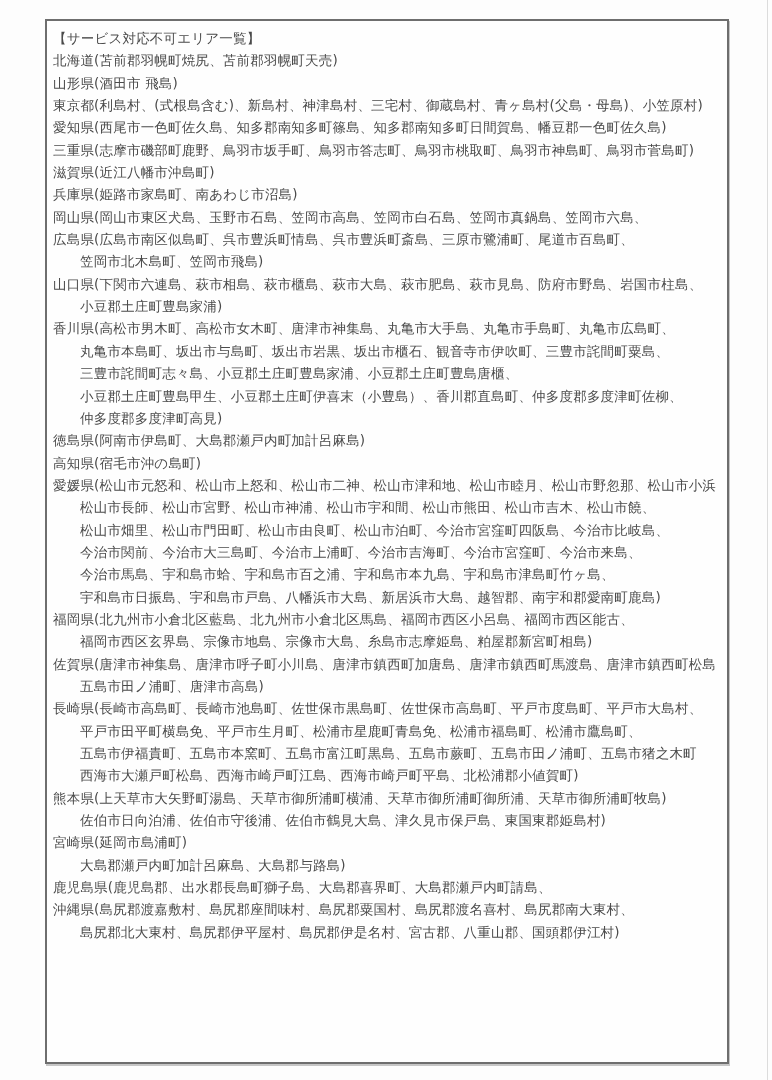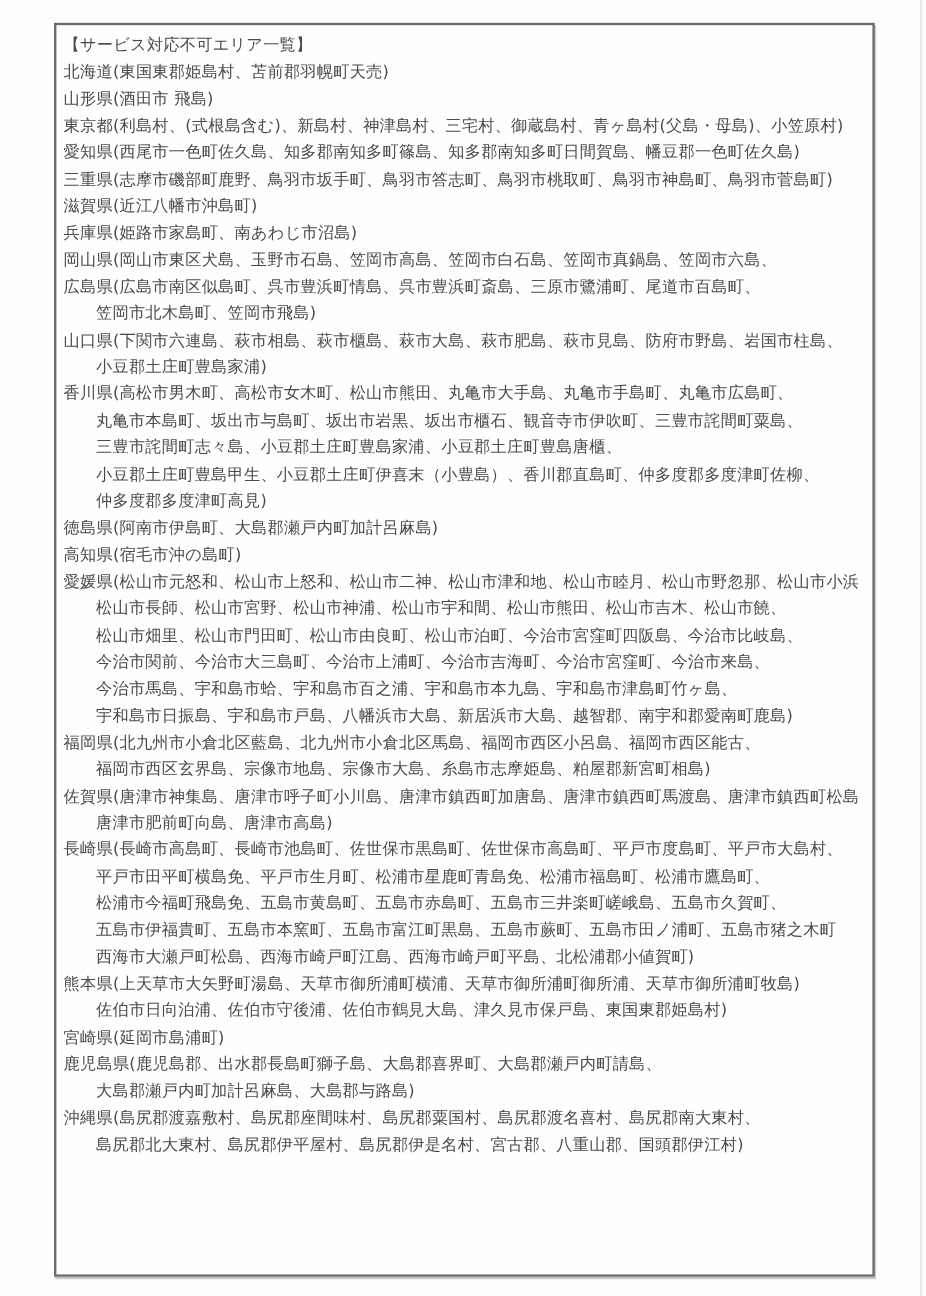--- a/index.html
+++ b/index.html
@@ -44,57 +44,56 @@
     background: #dcdcdc;
   }
 </style>
 </head>
 <body>
 
 <div class="page">
   <div class="doc-box">
     <div class="line">【サービス対応不可エリア一覧】</div>
     <div id="lines-container">
-        <div class="line">北海道(東国東郡姫島村、苫前郡羽幌町天売)</div>
+        <div class="line">北海道(苫前郡羽幌町焼尻、苫前郡羽幌町天売)</div>
         <div class="line">山形県(酒田市 飛島)</div>
         <div class="line">東京都(利島村、(式根島含む)、新島村、神津島村、三宅村、御蔵島村、青ヶ島村(父島・母島)、小笠原村)</div>
         <div class="line">愛知県(西尾市一色町佐久島、知多郡南知多町篠島、知多郡南知多町日間賀島、幡豆郡一色町佐久島)</div>
         <div class="line">三重県(志摩市磯部町鹿野、鳥羽市坂手町、鳥羽市答志町、鳥羽市桃取町、鳥羽市神島町、鳥羽市菅島町)</div>
         <div class="line">滋賀県(近江八幡市沖島町)</div>
         <div class="line">兵庫県(姫路市家島町、南あわじ市沼島)</div>
         <div class="line">岡山県(岡山市東区犬島、玉野市石島、笠岡市高島、笠岡市白石島、笠岡市真鍋島、笠岡市六島、</div>
         <div class="line">広島県(広島市南区似島町、呉市豊浜町情島、呉市豊浜町斎島、三原市鷺浦町、尾道市百島町、</div>
         <div class="line indent">笠岡市北木島町、笠岡市飛島)</div>
         <div class="line">山口県(下関市六連島、萩市相島、萩市櫃島、萩市大島、萩市肥島、萩市見島、防府市野島、岩国市柱島、</div>
         <div class="line indent">小豆郡土庄町豊島家浦)</div>
-        <div class="line">香川県(高松市男木町、高松市女木町、松山市熊田、丸亀市大手島、丸亀市手島町、丸亀市広島町、</div>
+        <div class="line">香川県(高松市男木町、高松市女木町、唐津市神集島、丸亀市大手島、丸亀市手島町、丸亀市広島町、</div>
         <div class="line indent">丸亀市本島町、坂出市与島町、坂出市岩黒、坂出市櫃石、観音寺市伊吹町、三豊市詫間町粟島、</div>
         <div class="line indent">三豊市詫間町志々島、小豆郡土庄町豊島家浦、小豆郡土庄町豊島唐櫃、</div>
         <div class="line indent">小豆郡土庄町豊島甲生、小豆郡土庄町伊喜末（小豊島）、香川郡直島町、仲多度郡多度津町佐柳、</div>
         <div class="line indent">仲多度郡多度津町高見)</div>
         <div class="line">徳島県(阿南市伊島町、大島郡瀬戸内町加計呂麻島)</div>
         <div class="line">高知県(宿毛市沖の島町)</div>
         <div class="line">愛媛県(松山市元怒和、松山市上怒和、松山市二神、松山市津和地、松山市睦月、松山市野忽那、松山市小浜</div>
         <div class="line indent">松山市長師、松山市宮野、松山市神浦、松山市宇和間、松山市熊田、松山市吉木、松山市饒、</div>
         <div class="line indent">松山市畑里、松山市門田町、松山市由良町、松山市泊町、今治市宮窪町四阪島、今治市比岐島、</div>
         <div class="line indent">今治市関前、今治市大三島町、今治市上浦町、今治市吉海町、今治市宮窪町、今治市来島、</div>
         <div class="line indent">今治市馬島、宇和島市蛤、宇和島市百之浦、宇和島市本九島、宇和島市津島町竹ヶ島、</div>
         <div class="line indent">宇和島市日振島、宇和島市戸島、八幡浜市大島、新居浜市大島、越智郡、南宇和郡愛南町鹿島)</div>
         <div class="line">福岡県(北九州市小倉北区藍島、北九州市小倉北区馬島、福岡市西区小呂島、福岡市西区能古、</div>
         <div class="line indent">福岡市西区玄界島、宗像市地島、宗像市大島、糸島市志摩姫島、粕屋郡新宮町相島)</div>
         <div class="line">佐賀県(唐津市神集島、唐津市呼子町小川島、唐津市鎮西町加唐島、唐津市鎮西町馬渡島、唐津市鎮西町松島</div>
-        <div class="line indent">唐津市肥前町向島、唐津市高島)</div>
+        <div class="line indent">五島市田ノ浦町、唐津市高島)</div>
         <div class="line">長崎県(長崎市高島町、長崎市池島町、佐世保市黒島町、佐世保市高島町、平戸市度島町、平戸市大島村、</div>
         <div class="line indent">平戸市田平町横島免、平戸市生月町、松浦市星鹿町青島免、松浦市福島町、松浦市鷹島町、</div>
-        <div class="line indent">松浦市今福町飛島免、五島市黄島町、五島市赤島町、五島市三井楽町嵯峨島、五島市久賀町、</div>
         <div class="line indent">五島市伊福貴町、五島市本窯町、五島市富江町黒島、五島市蕨町、五島市田ノ浦町、五島市猪之木町</div>
         <div class="line indent">西海市大瀬戸町松島、西海市崎戸町江島、西海市崎戸町平島、北松浦郡小値賀町)</div>
         <div class="line">熊本県(上天草市大矢野町湯島、天草市御所浦町横浦、天草市御所浦町御所浦、天草市御所浦町牧島)</div>
         <div class="line indent">佐伯市日向泊浦、佐伯市守後浦、佐伯市鶴見大島、津久見市保戸島、東国東郡姫島村)</div>
         <div class="line">宮崎県(延岡市島浦町)</div>
+        <div class="line indent">大島郡瀬戸内町加計呂麻島、大島郡与路島)</div>
         <div class="line">鹿児島県(鹿児島郡、出水郡長島町獅子島、大島郡喜界町、大島郡瀬戸内町請島、</div>
-        <div class="line indent">大島郡瀬戸内町加計呂麻島、大島郡与路島)</div>
         <div class="line">沖縄県(島尻郡渡嘉敷村、島尻郡座間味村、島尻郡粟国村、島尻郡渡名喜村、島尻郡南大東村、</div>
         <div class="line indent">島尻郡北大東村、島尻郡伊平屋村、島尻郡伊是名村、宮古郡、八重山郡、国頭郡伊江村)</div>
       </div>
   </div>
   <div class="scan-edge"></div>
 </div>
 
 </body></html>

